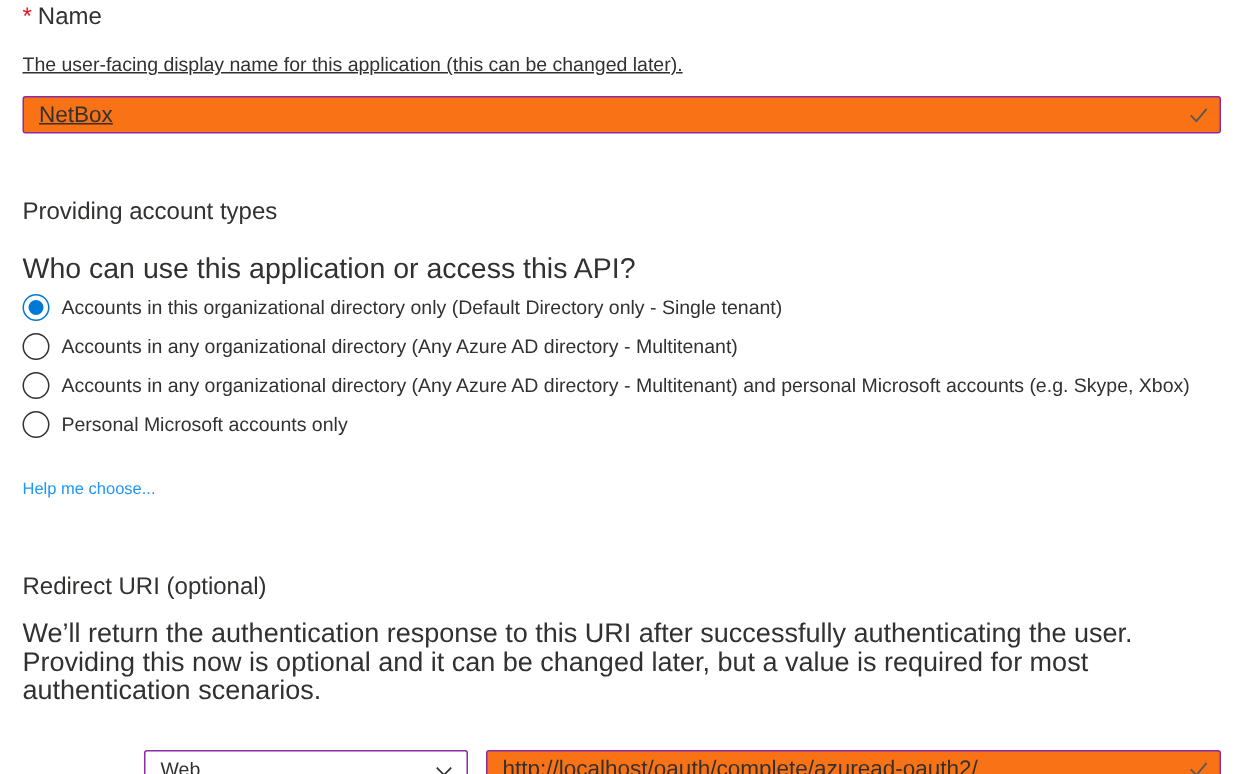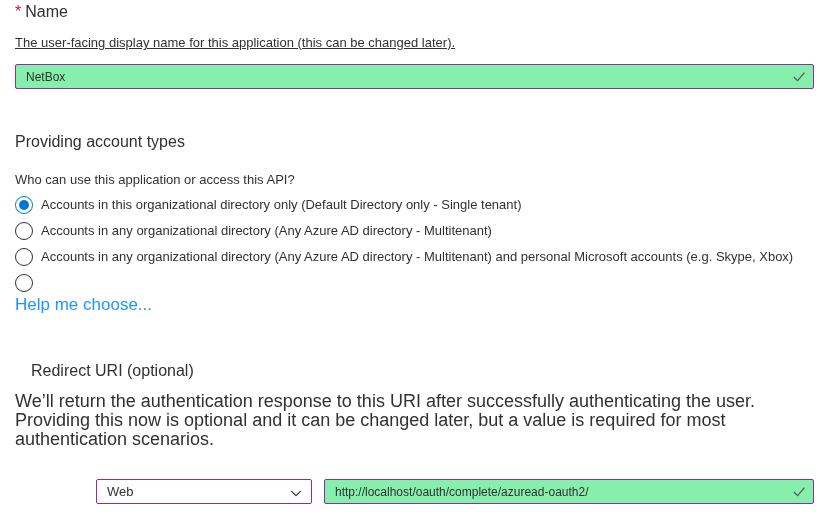--- a/index.html
+++ b/index.html
@@ -34,37 +34,38 @@
     margin-top: 12px;
     height: 25px;
     width: 799px;
   }
   .text-input {
     width: 100%;
     height: 100%;
     border: 1px solid #8a2da5;
     border-radius: 2px;
     font-family: "Liberation Sans", "DejaVu Sans", sans-serif;
-    font-size: 12px;
+    font-size: 15px;
     color: #323130;
     padding: 0 28px 0 10px;
     outline: none;
-    background: #86efac;
+    background: #f97316;
+    text-decoration: underline;
   }
   .input-check {
     position: absolute;
     right: 7px;
     top: 5px;
     pointer-events: none;
   }
 
   .accounts-heading { margin-top: 42px; }
   .question-text {
     margin-top: 19px;
-    font-size: 13px;
+    font-size: 19px;
     line-height: 18px;
   }
 
   .radio-list { margin-top: 3px; }
   .radio-row {
     display: flex;
     align-items: center;
     height: 26px;
     cursor: pointer;
   }
@@ -89,28 +90,29 @@
   }
   .radio-label {
     font-size: 13px;
     line-height: 18px;
     white-space: nowrap;
     color: #323130;
   }
 
   .help-link {
     display: inline-block;
-    font-size: 17px;
+    margin-top: 21px;
+    font-size: 11px;
     line-height: 18px;
     color: #2196f3;
     text-decoration: none;
     cursor: pointer;
   }
 
-  .redirect-heading { margin-top: 46px; margin-left: 16px; }
+  .redirect-heading { margin-top: 46px; }
   .redirect-description {
     margin-top: 11px;
     font-size: 18px;
     line-height: 19px;
     max-width: 802px;
   }
 
   .uri-row {
     margin-top: 30px;
     display: flex;
@@ -176,20 +178,21 @@
     <div class="radio-row">
       <span class="radio-dot"></span>
       <span class="radio-label">Accounts in any organizational directory (Any Azure AD directory - Multitenant)</span>
     </div>
     <div class="radio-row">
       <span class="radio-dot"></span>
       <span class="radio-label">Accounts in any organizational directory (Any Azure AD directory - Multitenant) and personal Microsoft accounts (e.g. Skype, Xbox)</span>
     </div>
     <div class="radio-row">
       <span class="radio-dot"></span>
+      <span class="radio-label">Personal Microsoft accounts only</span>
     </div>
   </div>
 
   <a class="help-link" href="#">Help me choose...</a>
 
   
   <h2 class="section-heading redirect-heading">Redirect URI (optional)</h2>
 
   <div class="redirect-description">We’ll return the authentication response to this URI after successfully authenticating the user. Providing this now is optional and it can be changed later, but a value is required for most authentication scenarios.</div>
 

